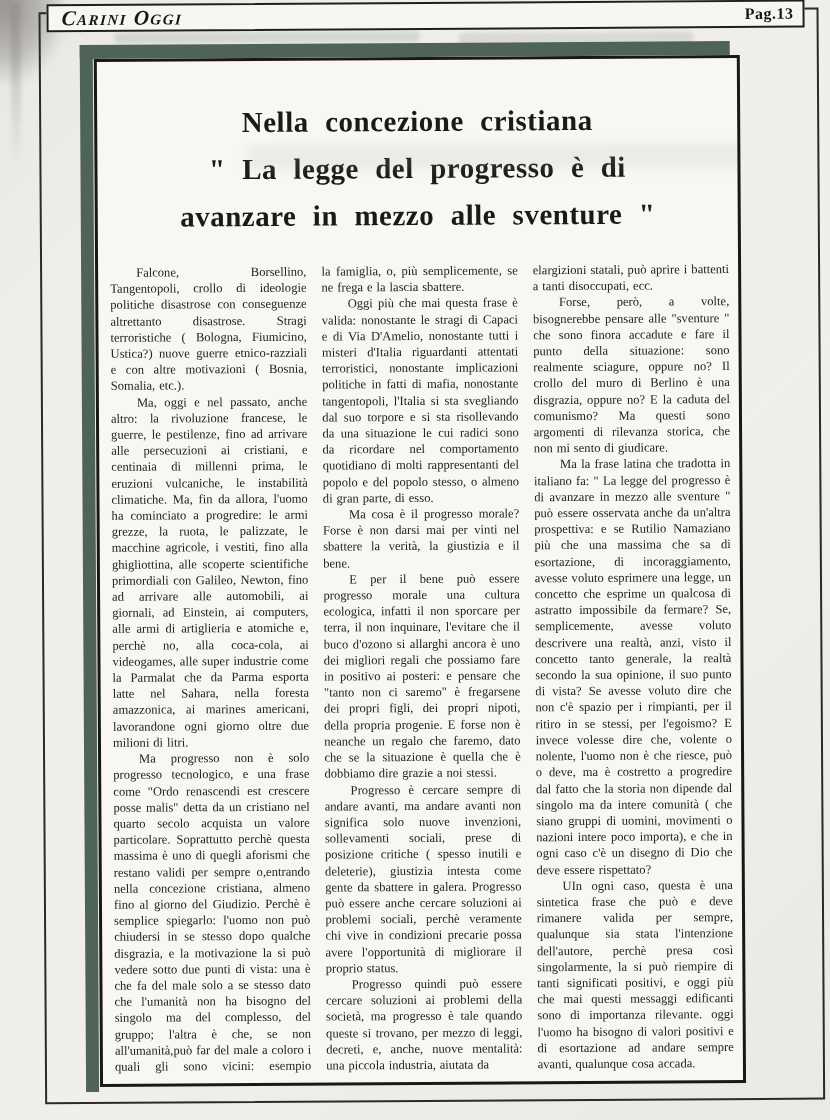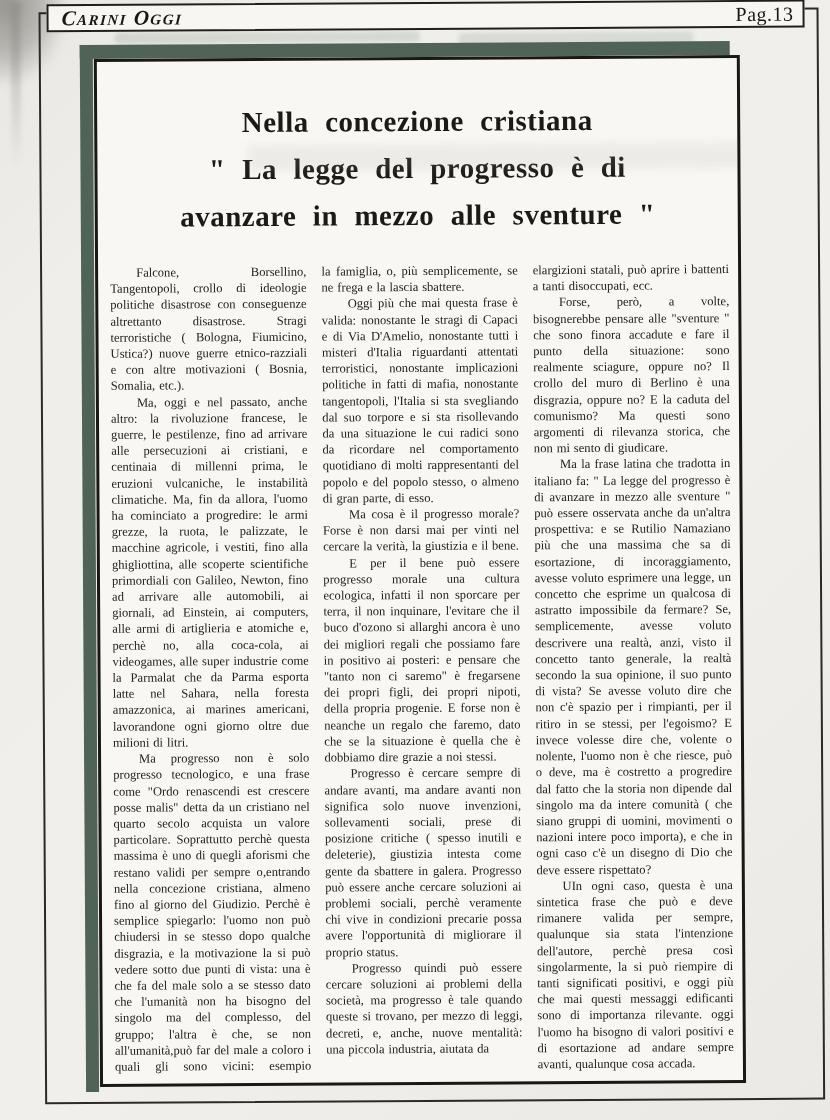--- a/index.html
+++ b/index.html
@@ -25,21 +25,21 @@
 
   
   .page-frame{position:absolute;left:42px;top:10px;width:776px;height:1088px;
     border:2px solid #2b2a27;background:transparent;}
 
   
   .header-box{position:absolute;left:50px;top:2px;width:758px;height:28px;box-sizing:border-box;
     background:#f7f6f2;border:2px solid #201f1c;display:flex;align-items:center;justify-content:space-between;z-index:6;}
   .masthead{font-style:italic;font-weight:bold;font-variant:small-caps;font-size:21px;
     letter-spacing:1.5px;padding-left:13px;color:#181713;transform:skewX(-4deg);}
-  .pagenum{font-weight:normal;font-size:20px;padding-right:9px;color:#181713;letter-spacing:.5px;}
+  .pagenum{font-weight:bold;font-size:16px;padding-right:9px;color:#181713;letter-spacing:.5px;}
 
   
   .accent-top{position:absolute;left:83px;top:43px;width:650px;height:14px;background:#4f6457;z-index:2;}
   .accent-left{position:absolute;left:83px;top:43px;width:13px;height:1047px;background:#4f6457;z-index:2;}
 
   
   .article-box{position:absolute;left:97px;top:57px;width:646px;height:1028px;box-sizing:border-box;
     background:#f8f7f3;border:3px solid #191815;z-index:3;overflow:hidden;}
   .title{margin-top:38px;text-align:center;font-weight:bold;font-size:29px;line-height:47px;
     word-spacing:.30em;letter-spacing:.5px;color:#1b1a17;}
@@ -85,21 +85,21 @@
 
       <div class="col">
         <p class="ind">Falcone, Borsellino, Tangentopoli, crollo di ideologie politiche disastrose con conseguenze altrettanto disastrose. Stragi terroristiche ( Bologna, Fiumicino, Ustica?) nuove guerre etnico-razziali e con altre motivazioni ( Bosnia, Somalia, etc.).</p>
         <p class="ind">Ma, oggi e nel passato, anche altro: la rivoluzione francese, le guerre, le pestilenze, fino ad arrivare alle persecuzioni ai cristiani, e centinaia di millenni prima, le eruzioni vulcaniche, le instabilità climatiche. Ma, fin da allora, l'uomo ha cominciato a progredire: le armi grezze, la ruota, le palizzate, le macchine agricole, i vestiti, fino alla ghigliottina, alle scoperte scientifiche primordiali con Galileo, Newton, fino ad arrivare alle automobili, ai giornali, ad Einstein, ai computers, alle armi di artiglieria e atomiche e, perchè no, alla coca-cola, ai videogames, alle super industrie come la Parmalat che da Parma esporta latte nel Sahara, nella foresta amazzonica, ai marines americani, lavorandone ogni giorno oltre due milioni di litri.</p>
         <p class="ind">Ma progresso non è solo progresso tecnologico, e una frase come "Ordo renascendi est crescere posse malis" detta da un cristiano nel quarto secolo acquista un valore particolare. Soprattutto perchè questa massima è uno di quegli aforismi che restano validi per sempre o,entrando nella concezione cristiana, almeno fino al giorno del Giudizio. Perchè è semplice spiegarlo: l'uomo non può chiudersi in se stesso dopo qualche disgrazia, e la motivazione la si può vedere sotto due punti di vista: una è che fa del male solo a se stesso dato che l'umanità non ha bisogno del singolo ma del complesso, del gruppo; l'altra è che, se non all'umanità,può far del male a coloro i quali gli sono vicini: esempio lampante è il padre che si chiude nel dolore e lascia ai flutti del fato</p>
       </div>
 
       <div class="col">
         <p>la famiglia, o, più semplicemente, se ne frega e la lascia sbattere.</p>
         <p class="ind">Oggi più che mai questa frase è valida: nonostante le stragi di Capaci e di Via D'Amelio, nonostante tutti i misteri d'Italia riguardanti attentati terroristici, nonostante implicazioni politiche in fatti di mafia, nonostante tangentopoli, l'Italia si sta svegliando dal suo torpore e si sta risollevando da una situazione le cui radici sono da ricordare nel comportamento quotidiano di molti rappresentanti del popolo e del popolo stesso, o almeno di gran parte, di esso.</p>
-        <p class="ind">Ma cosa è il progresso morale? Forse è non darsi mai per vinti nel cercare la verità, la giustizia e il bene.</p>
+        <p class="ind">Ma cosa è il progresso morale? Forse è non darsi mai per vinti nel sbattere la verità, la giustizia e il bene.</p>
         <p class="ind">E per il bene può essere progresso morale una cultura ecologica, infatti il non sporcare per terra, il non inquinare, l'evitare che il buco d'ozono si allarghi ancora è uno dei migliori regali che possiamo fare in positivo ai posteri: e pensare che "tanto non ci saremo" è fregarsene dei propri figli, dei propri nipoti, della propria progenie. E forse non è neanche un regalo che faremo, dato che se la situazione è quella che è dobbiamo dire grazie a noi stessi.</p>
         <p class="ind">Progresso è cercare sempre di andare avanti, ma andare avanti non significa solo nuove invenzioni, sollevamenti sociali, prese di posizione critiche ( spesso inutili e deleterie),  giustizia intesta come gente da sbattere in galera. Progresso può essere anche cercare soluzioni ai problemi sociali, perchè veramente chi vive in condizioni precarie possa avere l'opportunità di migliorare il proprio status.</p>
         <p class="ind">Progresso quindi può essere cercare soluzioni ai problemi della società, ma progresso è tale quando queste si trovano, per mezzo di leggi, decreti, e, anche, nuove mentalità: una piccola industria, aiutata da</p>
       </div>
 
       <div class="col">
         <p>elargizioni statali, può aprire i battenti a tanti disoccupati, ecc.</p>
         <p class="ind">Forse, però, a volte, bisognerebbe pensare alle "sventure " che sono finora accadute e fare il punto della situazione: sono realmente sciagure, oppure no? Il crollo del muro di Berlino è una disgrazia, oppure no? E la caduta del comunismo? Ma questi sono argomenti di rilevanza storica, che non mi sento di giudicare.</p>
         <p class="ind">Ma la frase latina che tradotta in italiano fa: " La legge  del progresso è di avanzare in mezzo alle sventure " può essere osservata anche da un'altra prospettiva: e se Rutilio Namaziano più che una massima che sa di esortazione,  di incoraggiamento, avesse voluto esprimere una legge, un concetto che esprime un qualcosa di astratto impossibile da fermare? Se, semplicemente, avesse voluto descrivere una realtà, anzi, visto il concetto tanto generale, la realtà secondo la sua opinione, il suo punto di vista? Se avesse voluto dire che  non c'è spazio per i rimpianti, per il ritiro in se stessi, per l'egoismo? E invece volesse dire che, volente o nolente, l'uomo non è che riesce, può o deve, ma è costretto a progredire dal fatto che la storia non dipende dal singolo ma da intere comunità ( che siano gruppi di uomini, movimenti o nazioni intere poco importa), e che in ogni caso c'è un disegno di Dio che deve essere rispettato?</p>
         <p class="ind">UIn ogni caso, questa è una sintetica frase che può e deve rimanere valida per sempre, qualunque sia stata l'intenzione dell'autore, perchè presa così singolarmente, la si può riempire di tanti significati positivi, e oggi più che mai questi messaggi edificanti sono di importanza rilevante. oggi l'uomo ha bisogno di valori positivi e di esortazione ad andare sempre avanti, qualunque cosa accada.</p>

